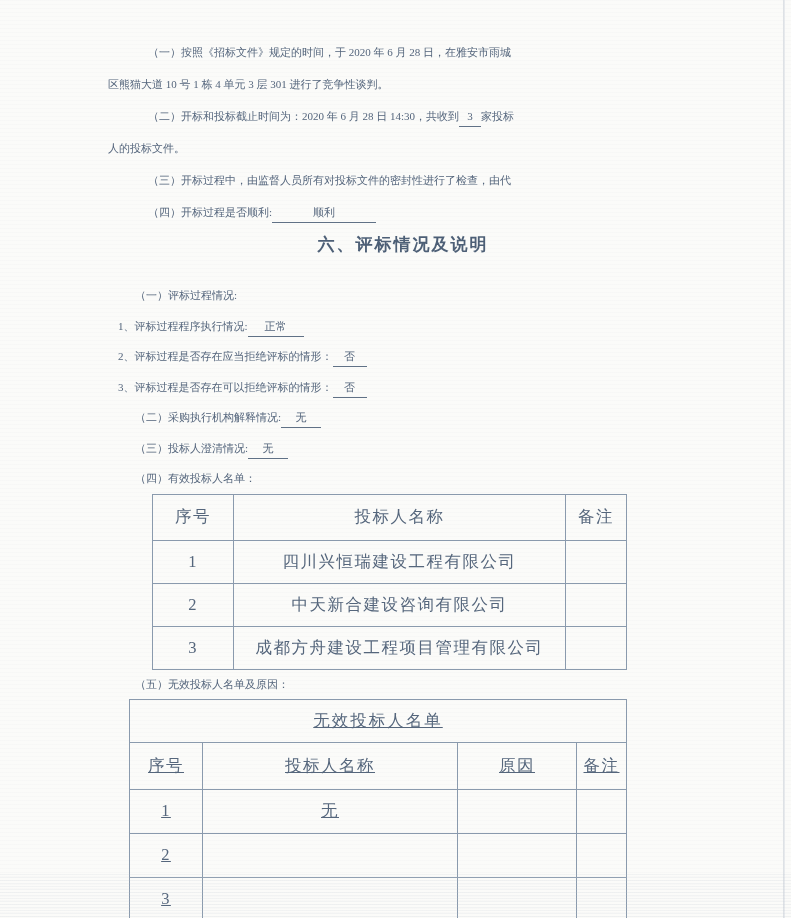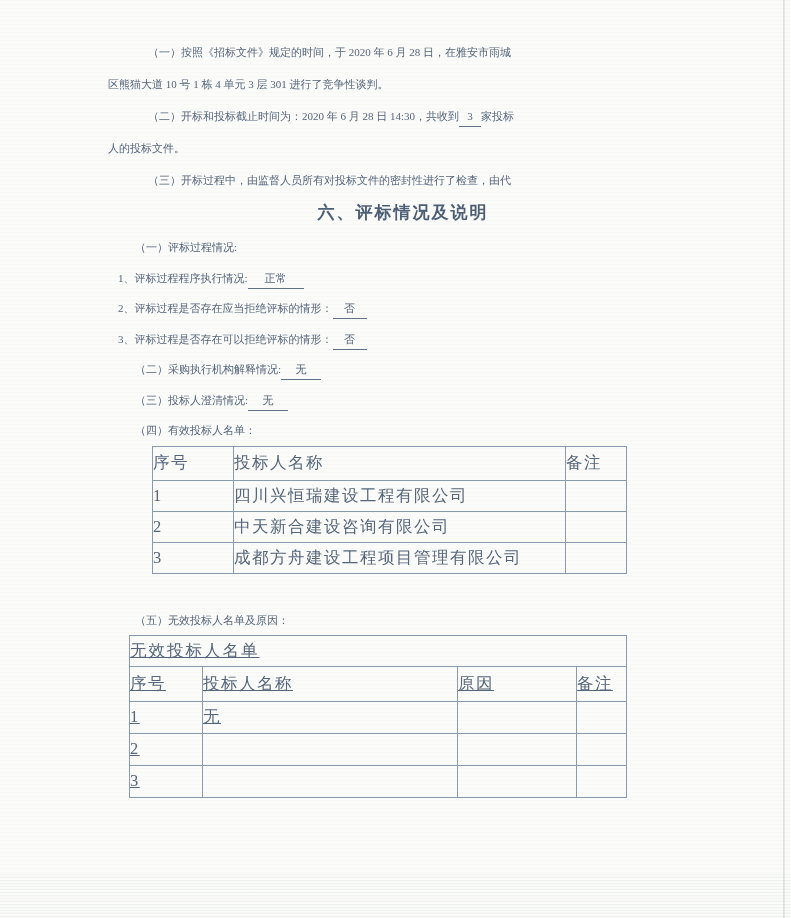--- a/index.html
+++ b/index.html
@@ -34,59 +34,62 @@
   .bline { line-height:32px; font-size:11px; white-space:nowrap; }
   .ind-para { padding-left:40px; }
   .ind-sec  { padding-left:27px; }
   .ind-num  { padding-left:10px; }
 
   .heading {
     font-size:17px; font-weight:bold; text-align:center;
     line-height:30px; margin:2px 30px 0 0; letter-spacing:2px;
     color:#4d5f76; white-space:nowrap;
   }
-  .items { margin-top:4px; }
+  .items { margin-top:20px; }
   .items .bline { line-height:30.5px; }
 
   .blank {
     display:inline-block; text-align:center;
     border-bottom:1px solid #607186; line-height:19px;
   }
   .w104{width:104px}.w56{width:56px}.w34{width:34px}.w40{width:40px}.w22{width:22px}
 
   table { border-collapse:collapse; table-layout:fixed; font-size:16.5px; color:#55667c; }
   td {
-    border:1px solid #8a9aad; vertical-align:middle;
-    padding:0; letter-spacing:1.5px; overflow:hidden;
+    border:1px solid #8a9aad; text-align:center; vertical-align:middle;
+    padding:6px; letter-spacing:1.5px; overflow:hidden;
   }
   .t1 { width:474px; margin-left:44px; }
   .t1 .hrow td { height:33px; }
   .t1 .drow td { height:30px; }
   .t2 { width:497px; margin-left:21px;text-decoration:underline; }
   .t2 .trow td { height:30px; letter-spacing:2px; }
   .t2 .hrow td { height:34px; }
   .t2 .drow td { height:31px; }
-  .sub5 { margin-top:32px; line-height:29px; }
+  .sub5 { line-height:29px; }
 </style>
 </head>
 <body>
 
 <div class="scan">
   <div class="content">
 
     <div class="bline ind-para">（一）按照《招标文件》规定的时间，于 2020 年 6 月 28 日，在雅安市雨城</div>
     <div class="bline">区熊猫大道 10 号 1 栋 4 单元 3 层 301 进行了竞争性谈判。</div>
 
     <div class="bline ind-para">
       <span>（二）开标和投标截止时间为：2020 年 6 月 28 日 14:30，共收到</span><span class="blank w22">3</span><span>家投标</span>
     </div>
     <div class="bline">人的投标文件。</div>
 
     <div class="bline ind-para">（三）开标过程中，由监督人员所有对投标文件的密封性进行了检查，由代</div>
 
+    <div class="bline ind-para">
+      <span>（四）开标过程是否顺利:</span><span class="blank w104">顺利</span>
+    </div>
 
     <div class="heading">六、评标情况及说明</div>
 
     <div class="items">
       <div class="bline ind-sec">（一）评标过程情况:</div>
 
       <div class="bline ind-num">
         <span>1、评标过程程序执行情况:</span><span class="blank w56">正常</span>
       </div>
 

